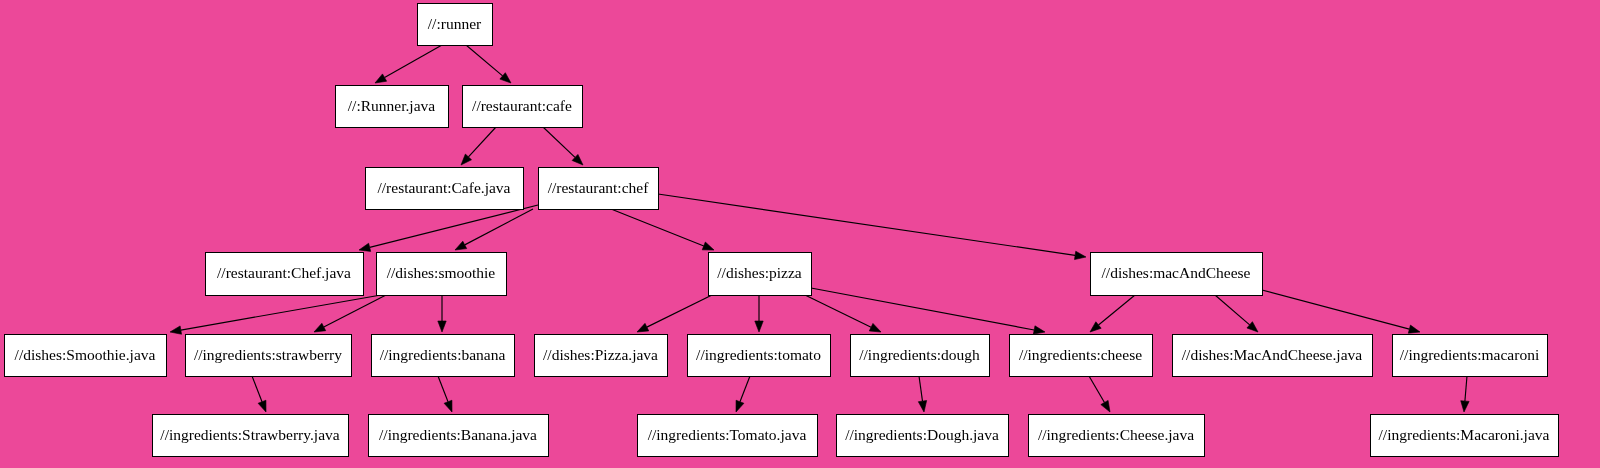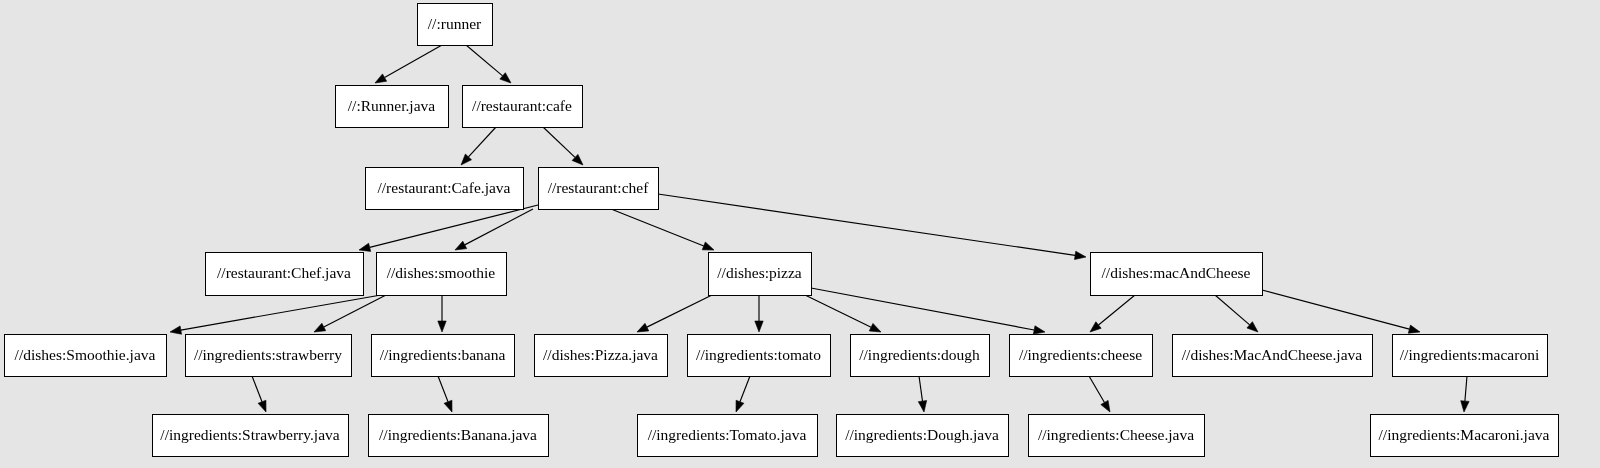--- a/index.html
+++ b/index.html
@@ -4,21 +4,21 @@
 <style>
   html, body {
     margin: 0;
     padding: 0;
     background: #ffffff;
   }
   #graph-root {
     position: relative;
     width: 1600px;
     height: 468px;
-    background: #e5e5e5;
+    background: #ec4899;
     overflow: hidden;
     font-family: "Liberation Serif", "DejaVu Serif", serif;
   }
   svg#graph-canvas {
     display: block;
     width: 1600px;
     height: 468px;
   }
   .node-box {
     fill: #ffffff;

